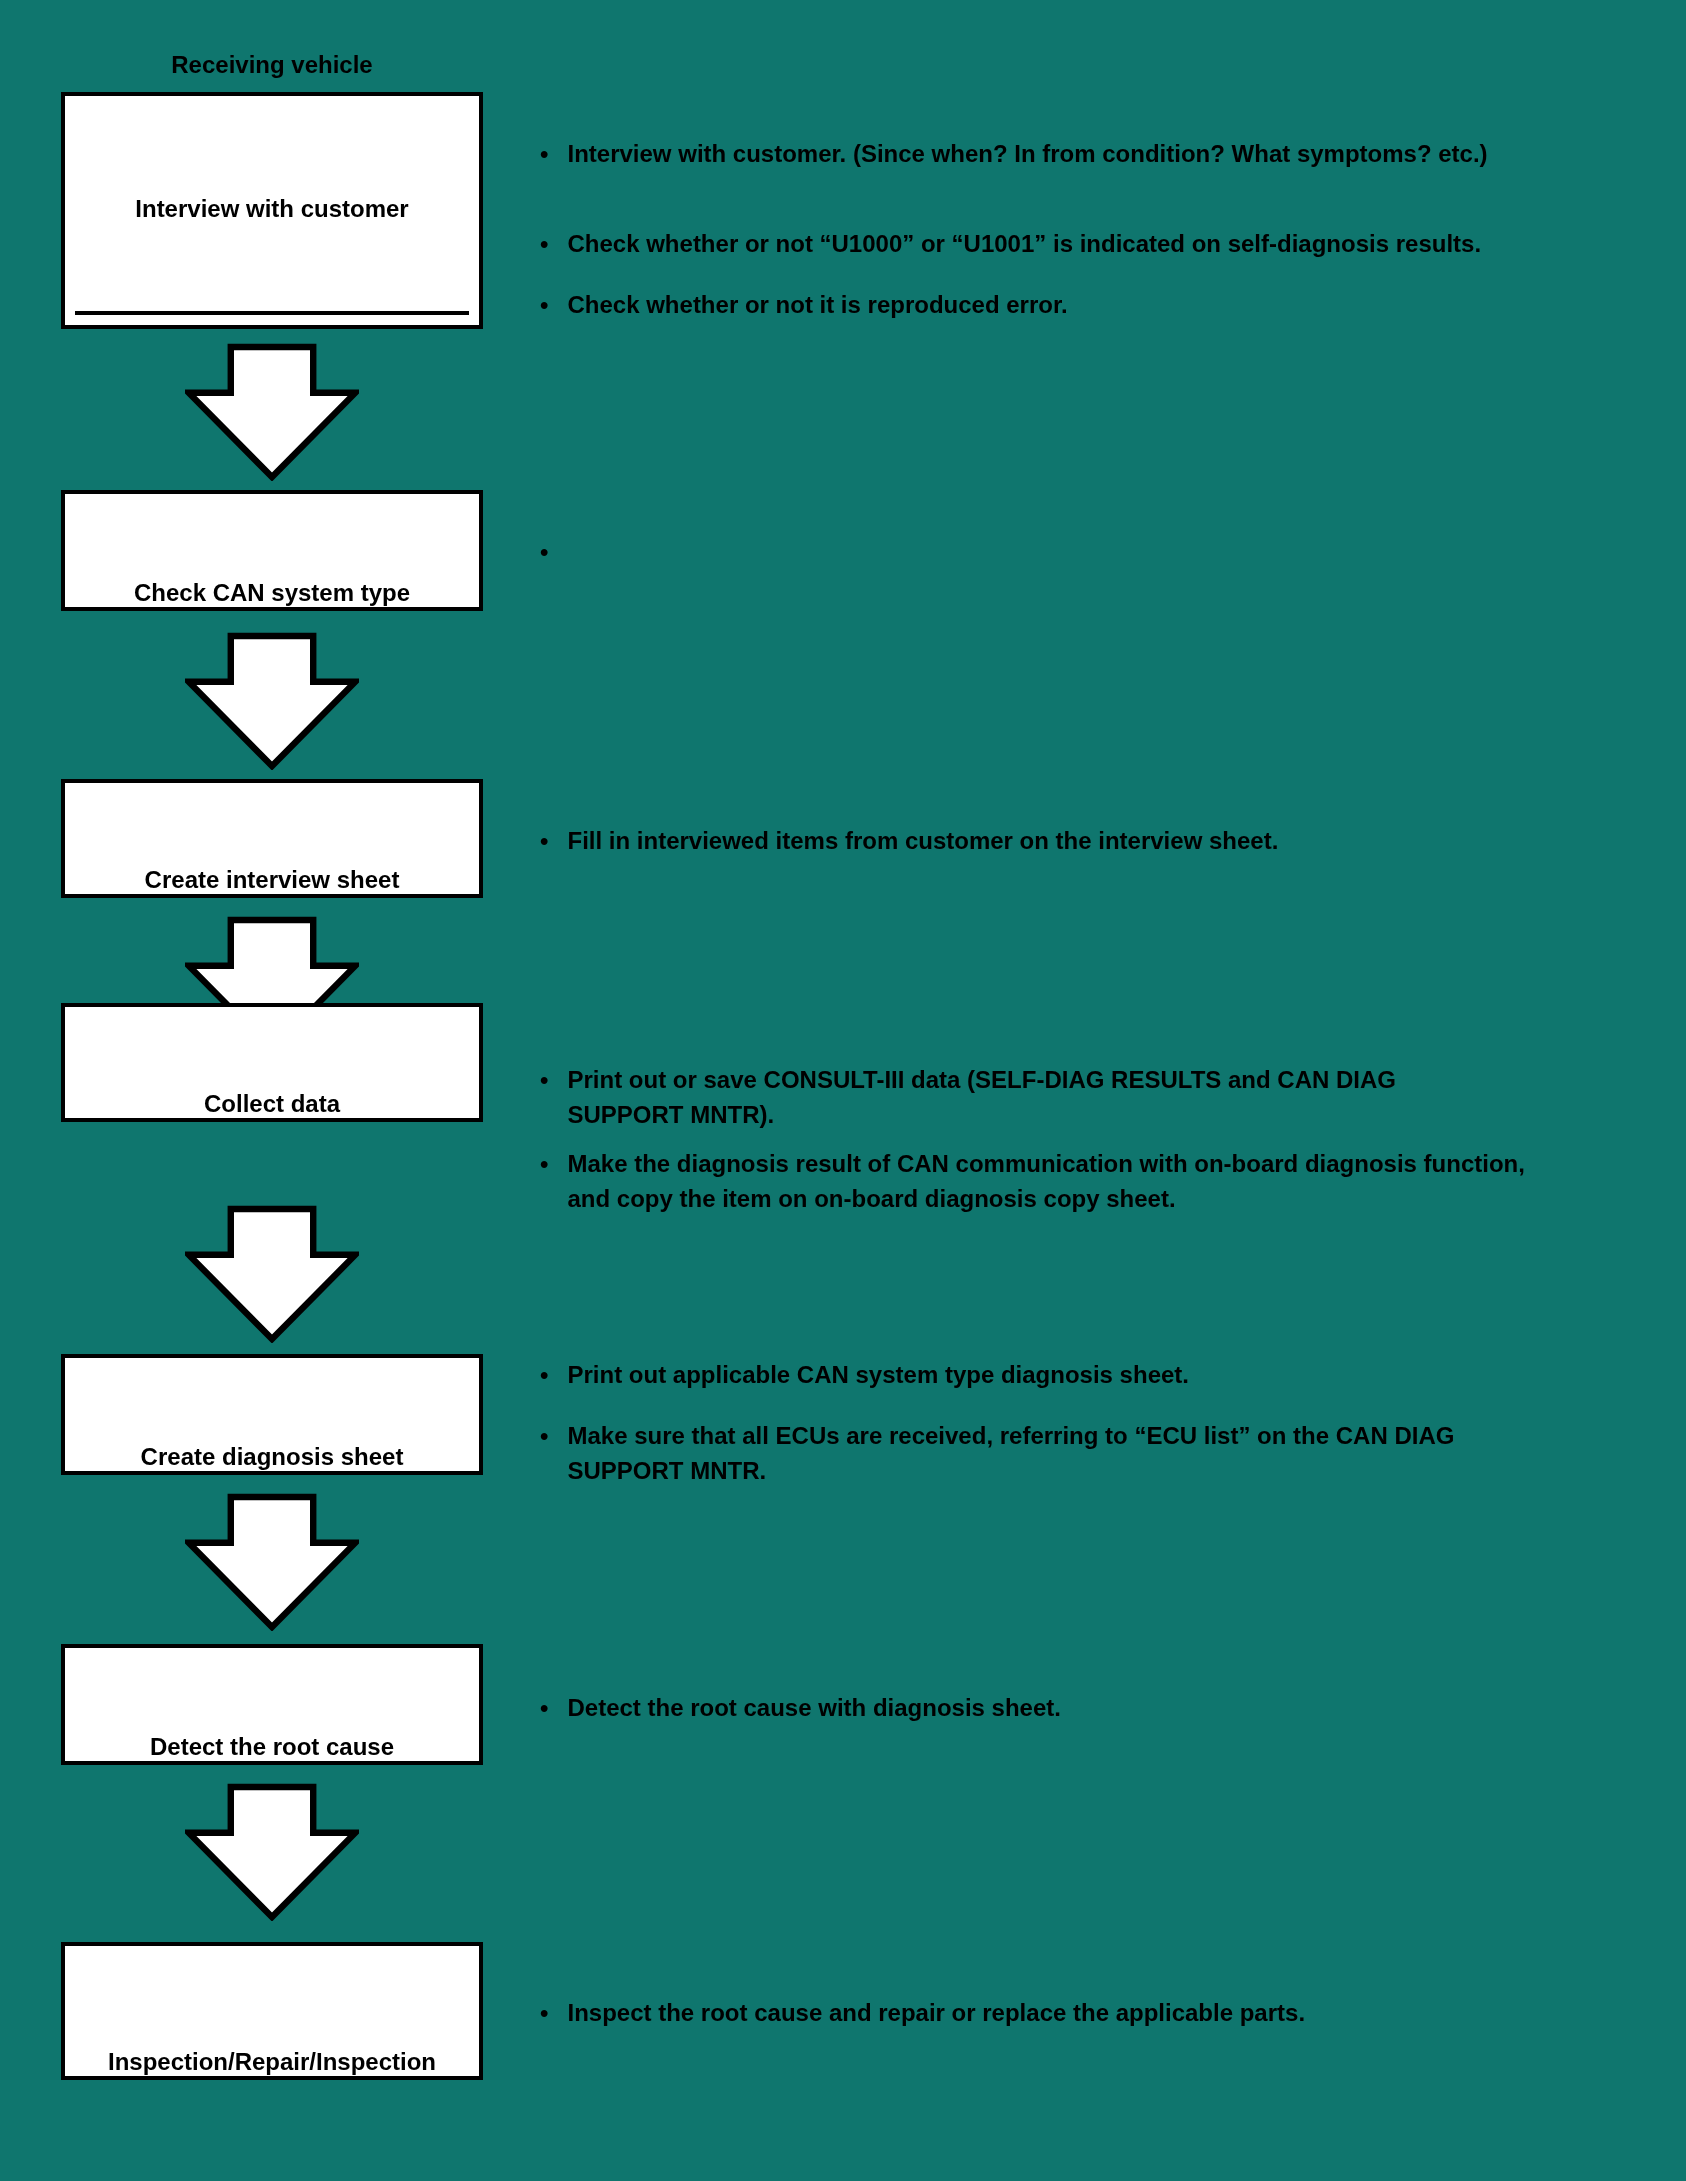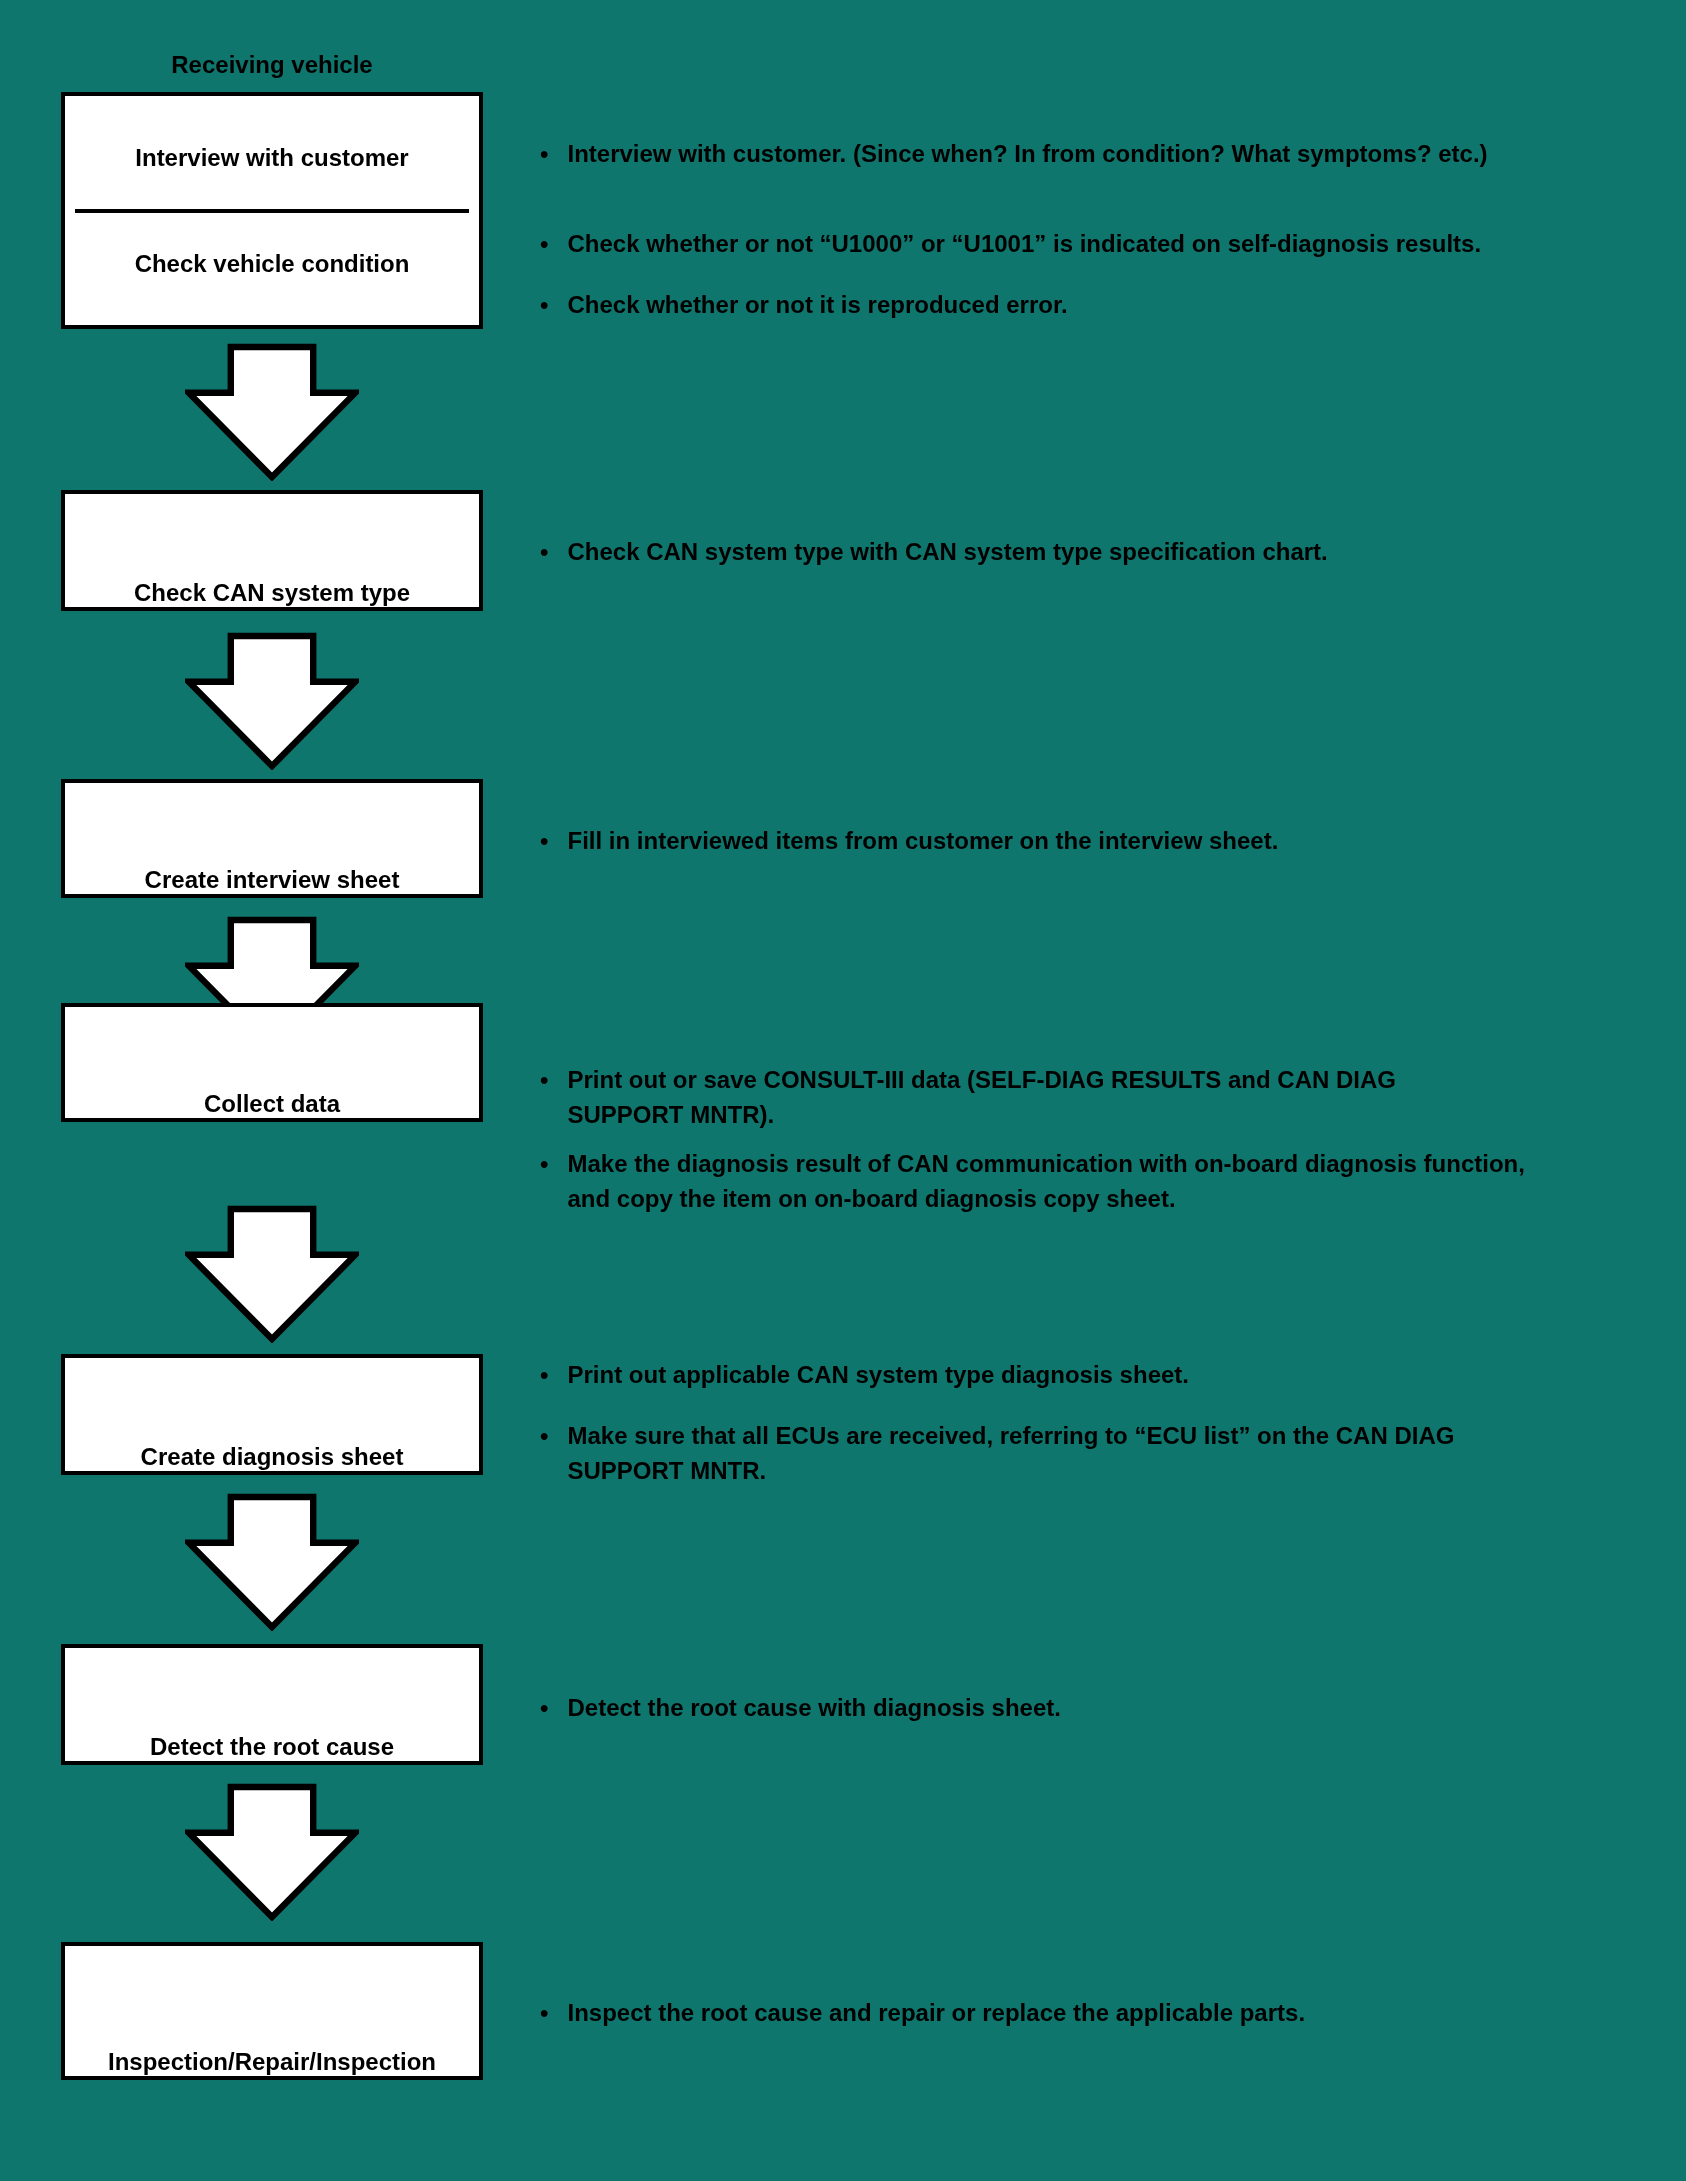--- a/index.html
+++ b/index.html
@@ -39,23 +39,20 @@
 <body>
 
 <div class="page">
 
   <div class="flow-title">Receiving vehicle</div>
 
   <div class="box split" style="top:92px; height:237px;">
     <div class="cell">
       <span>Interview with customer</span>
     </div>
-    <div class="cell">
-      <span>Check vehicle condition</span>
-    </div>
   </div>
   <div class="bullet" style="top:136px;">
     <span class="dot">•</span>
     <span class="bt">Interview with customer. (Since when? In from condition? What symptoms? etc.)</span>
   </div>
   <div class="bullet" style="top:226px;">
     <span class="dot">•</span>
     <span class="bt">Check whether or not “U1000” or “U1001” is indicated on self-diagnosis results.</span>
   </div>
   <div class="bullet" style="top:287px;">
@@ -65,21 +62,20 @@
 
   <svg class="arrow" style="top:343px;" viewBox="0 0 190 150">
     <polygon points="50,4 140,4 140,54 186,54 95,146 4,54 50,54" fill="#ffffff" stroke="#000000" stroke-width="7"></polygon>
   </svg>
 
   <div class="box" style="top:490px; height:121px;">
     <span>Check CAN system type</span>
   </div>
   <div class="bullet" style="top:534px;">
     <span class="dot">•</span>
-    <span class="bt">Check CAN system type with CAN system type specification chart.</span>
   </div>
 
   <svg class="arrow" style="top:632px;" viewBox="0 0 190 150">
     <polygon points="50,4 140,4 140,54 186,54 95,146 4,54 50,54" fill="#ffffff" stroke="#000000" stroke-width="7"></polygon>
   </svg>
 
   <div class="box" style="top:779px; height:119px;">
     <span>Create interview sheet</span>
   </div>
   <div class="bullet" style="top:823px;">

